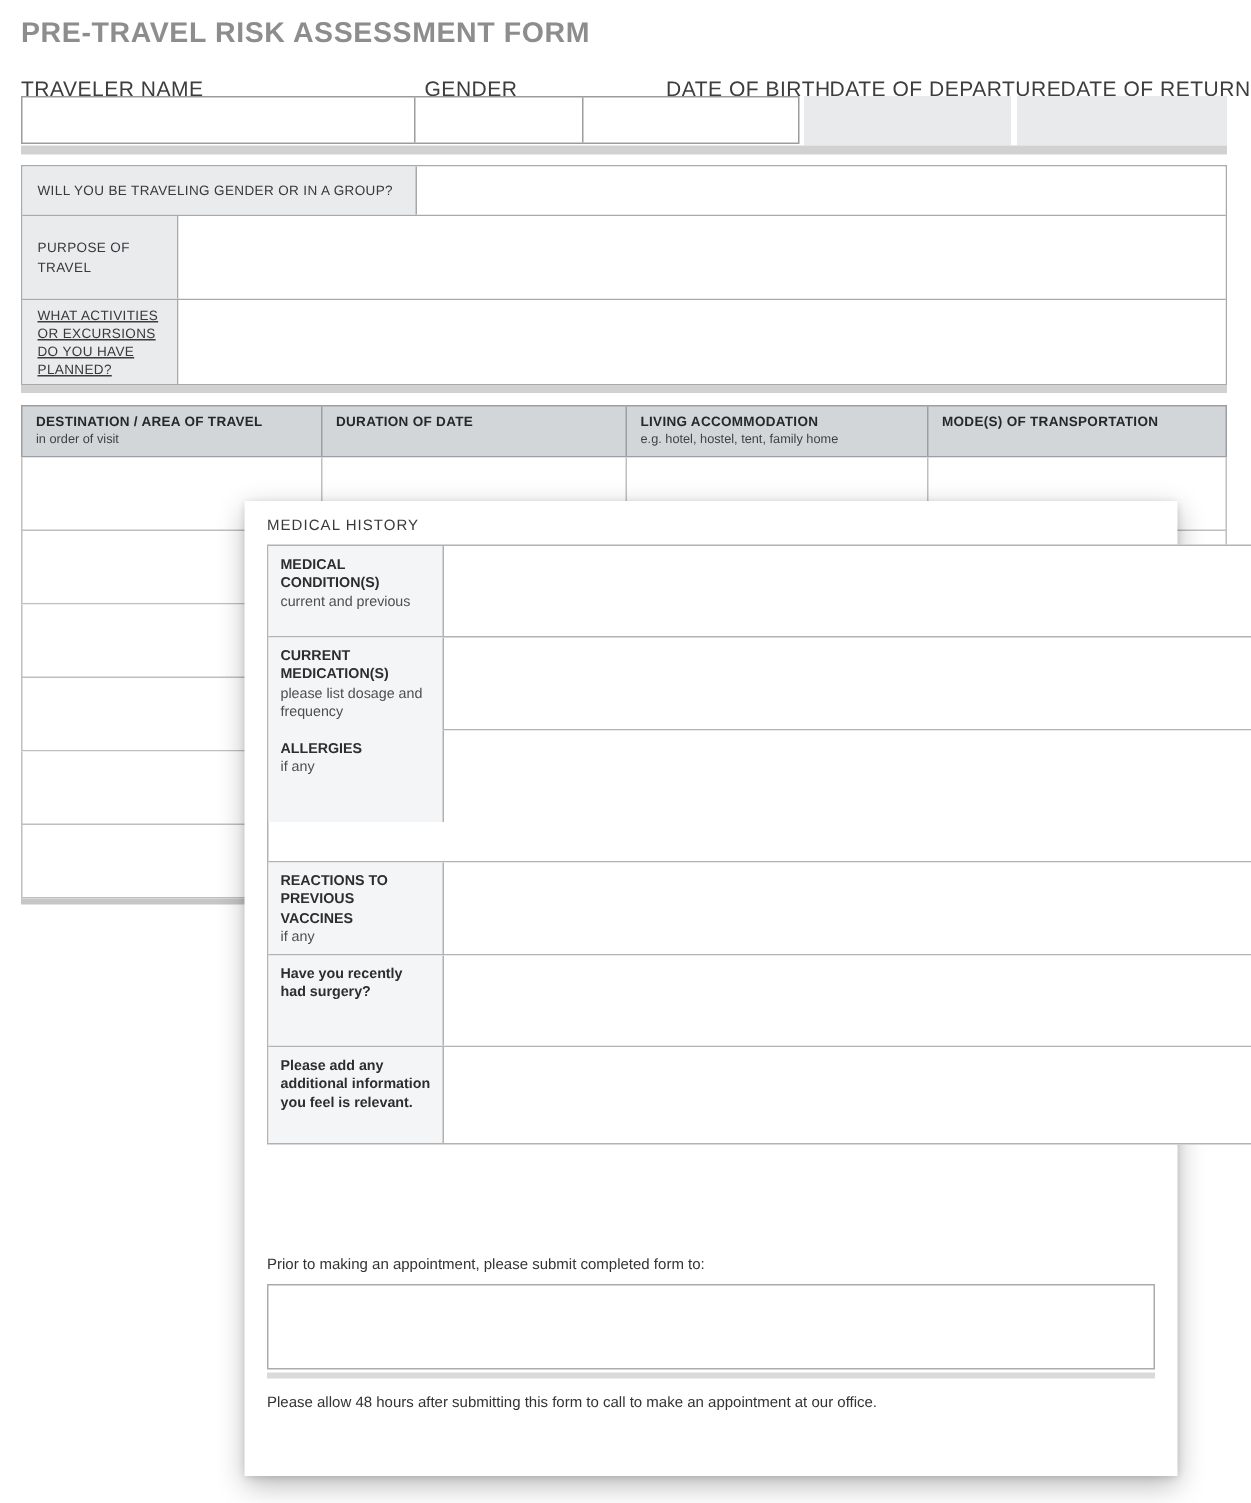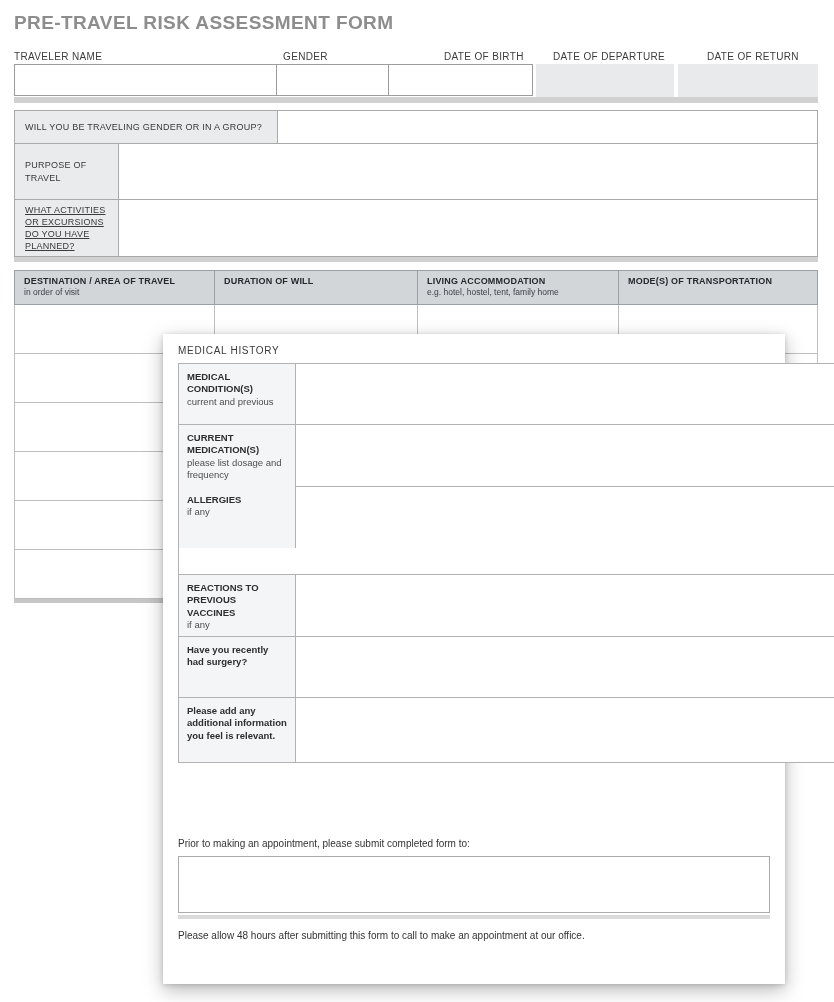--- a/index.html
+++ b/index.html
@@ -4,21 +4,21 @@
 <style>
   html,body{margin:0;padding:0;background:#ffffff;}
   .page{position:relative;width:834px;height:1002px;background:#fff;overflow:hidden;
         font-family:"Liberation Sans",sans-serif;color:#3c3c3c;}
   .abs{position:absolute;}
 
   
   .title{left:14px;top:12px;font-size:19px;font-weight:700;color:#8d8d8d;letter-spacing:0.4px;}
 
   
-  .flabel{top:51px;font-size:10px;letter-spacing:0.35px;color:#3d3d3d;white-space:nowrap;}
+  .flabel{top:51px;font-size:14px;letter-spacing:0.35px;color:#3d3d3d;white-space:nowrap;}
 
   
   .hstrip{left:14px;top:64px;width:519px;height:32px;border:1px solid #9c9c9c;display:flex;background:#fff;box-sizing:border-box;}
   .hcell{height:100%;box-sizing:border-box;border-right:1px solid #9c9c9c;}
   .hcell:last-child{border-right:none;}
   .grayfield{top:64px;height:33px;background:#e8eaec;}
 
   .band{background:#d1d1d1;}
 
   
@@ -98,21 +98,21 @@
   </div>
   <div class="abs band" style="left:14px;top:257px;width:804px;height:5px;"></div>
 
   <div class="abs itable">
     <div class="ithead">
       <div class="ithcell" style="width:200px;">
         <span class="h">DESTINATION / AREA OF TRAVEL</span>
         <span class="s">in order of visit</span>
       </div>
       <div class="ithcell" style="width:203px;">
-        <span class="h">DURATION OF WILL</span>
+        <span class="h">DURATION OF DATE</span>
         <span class="s"></span>
       </div>
       <div class="ithcell" style="width:201px;">
         <span class="h">LIVING ACCOMMODATION</span>
         <span class="s">e.g. hotel, hostel, tent, family home</span>
       </div>
       <div class="ithcell" style="flex:1;">
         <span class="h">MODE(S) OF TRANSPORTATION</span>
         <span class="s"></span>
       </div>

